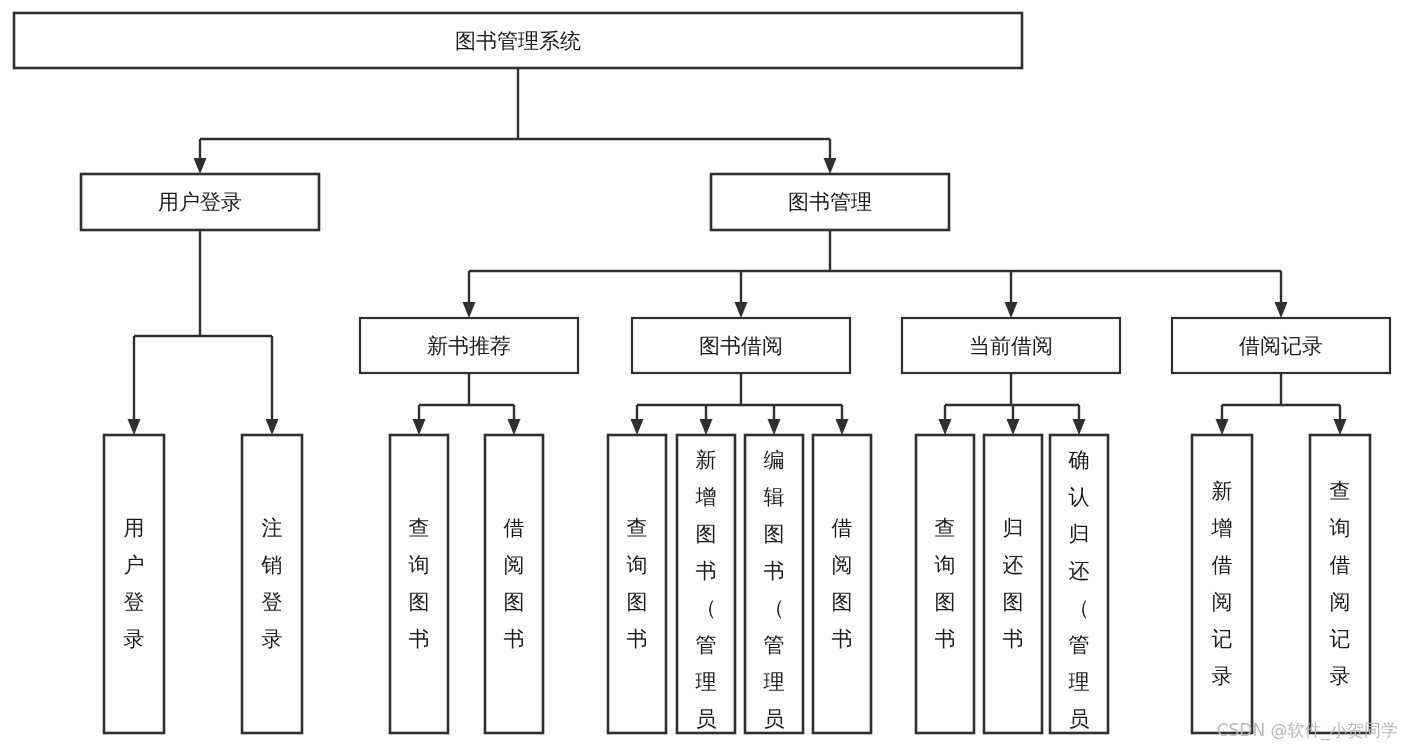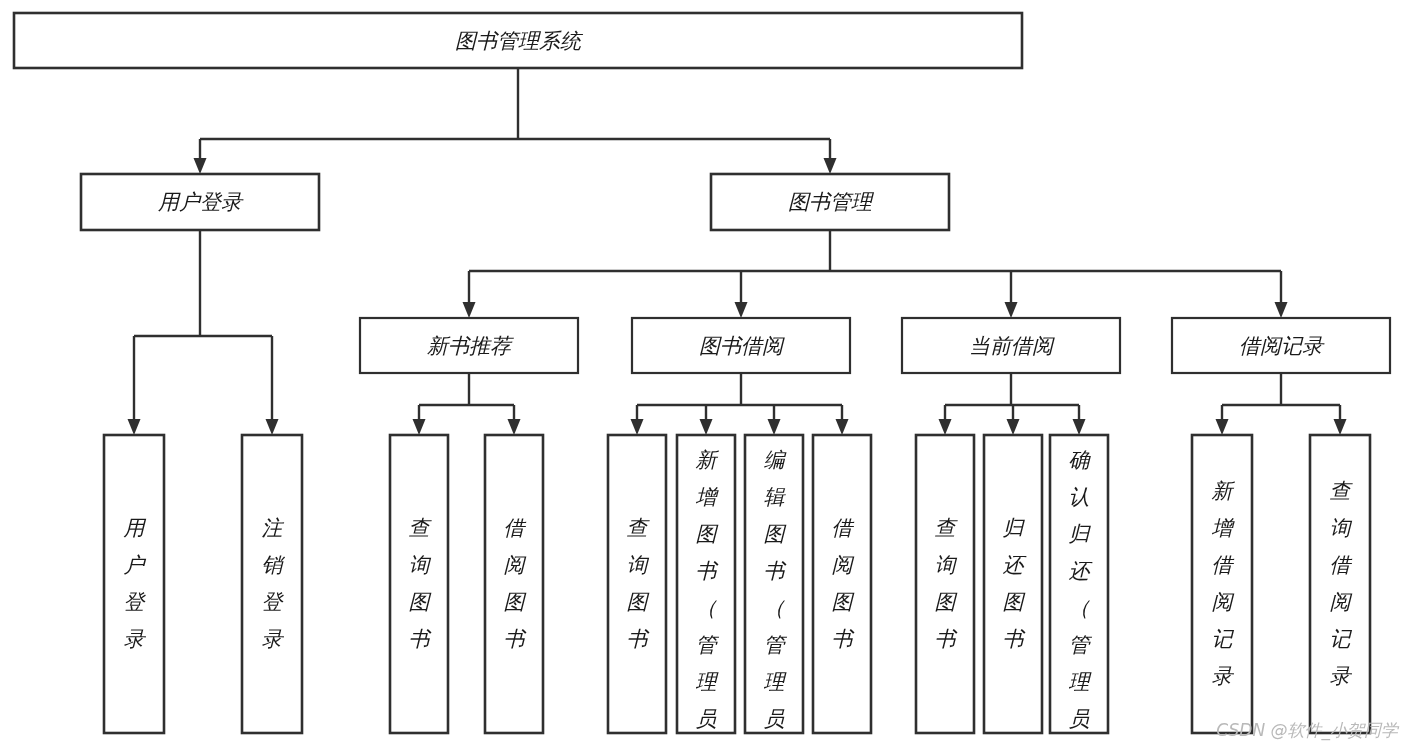--- a/index.html
+++ b/index.html
@@ -12,21 +12,20 @@
     width: 1405px;
     height: 747px;
     overflow: hidden;
     font-family: "DejaVu Sans", "Liberation Sans", sans-serif;
   }
   #diagram-root {
     position: relative;
     width: 1253px;
     height: 747px;
     background: #ffffff;
-    font-style: italic;
   }
   svg.diagram-canvas {
     position: absolute;
     left: 0;
     top: 0;
     width: 1405px;
     height: 747px;
     display: block;
   }
   .node-box {

